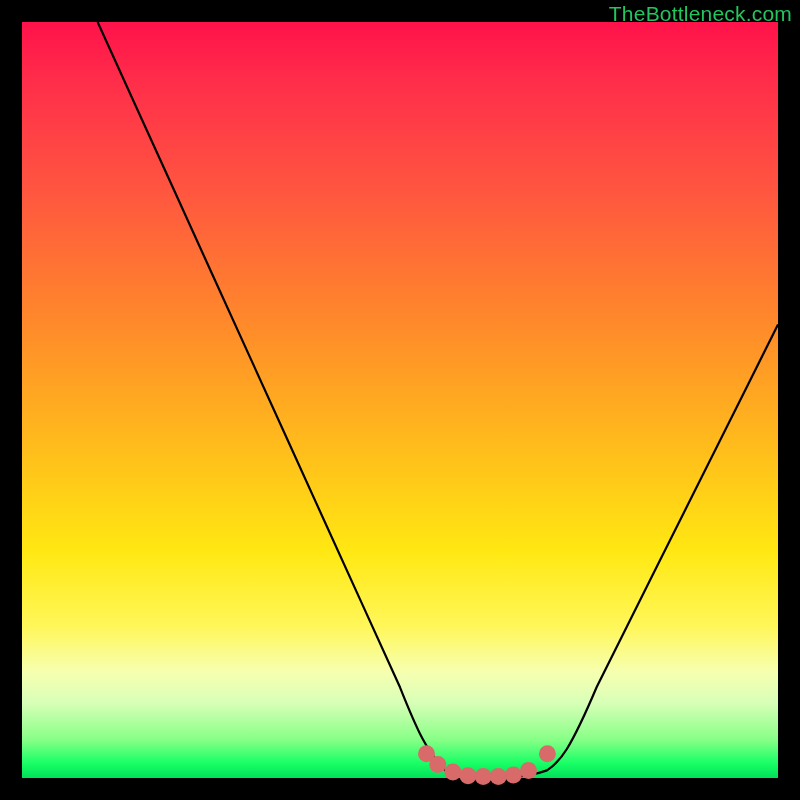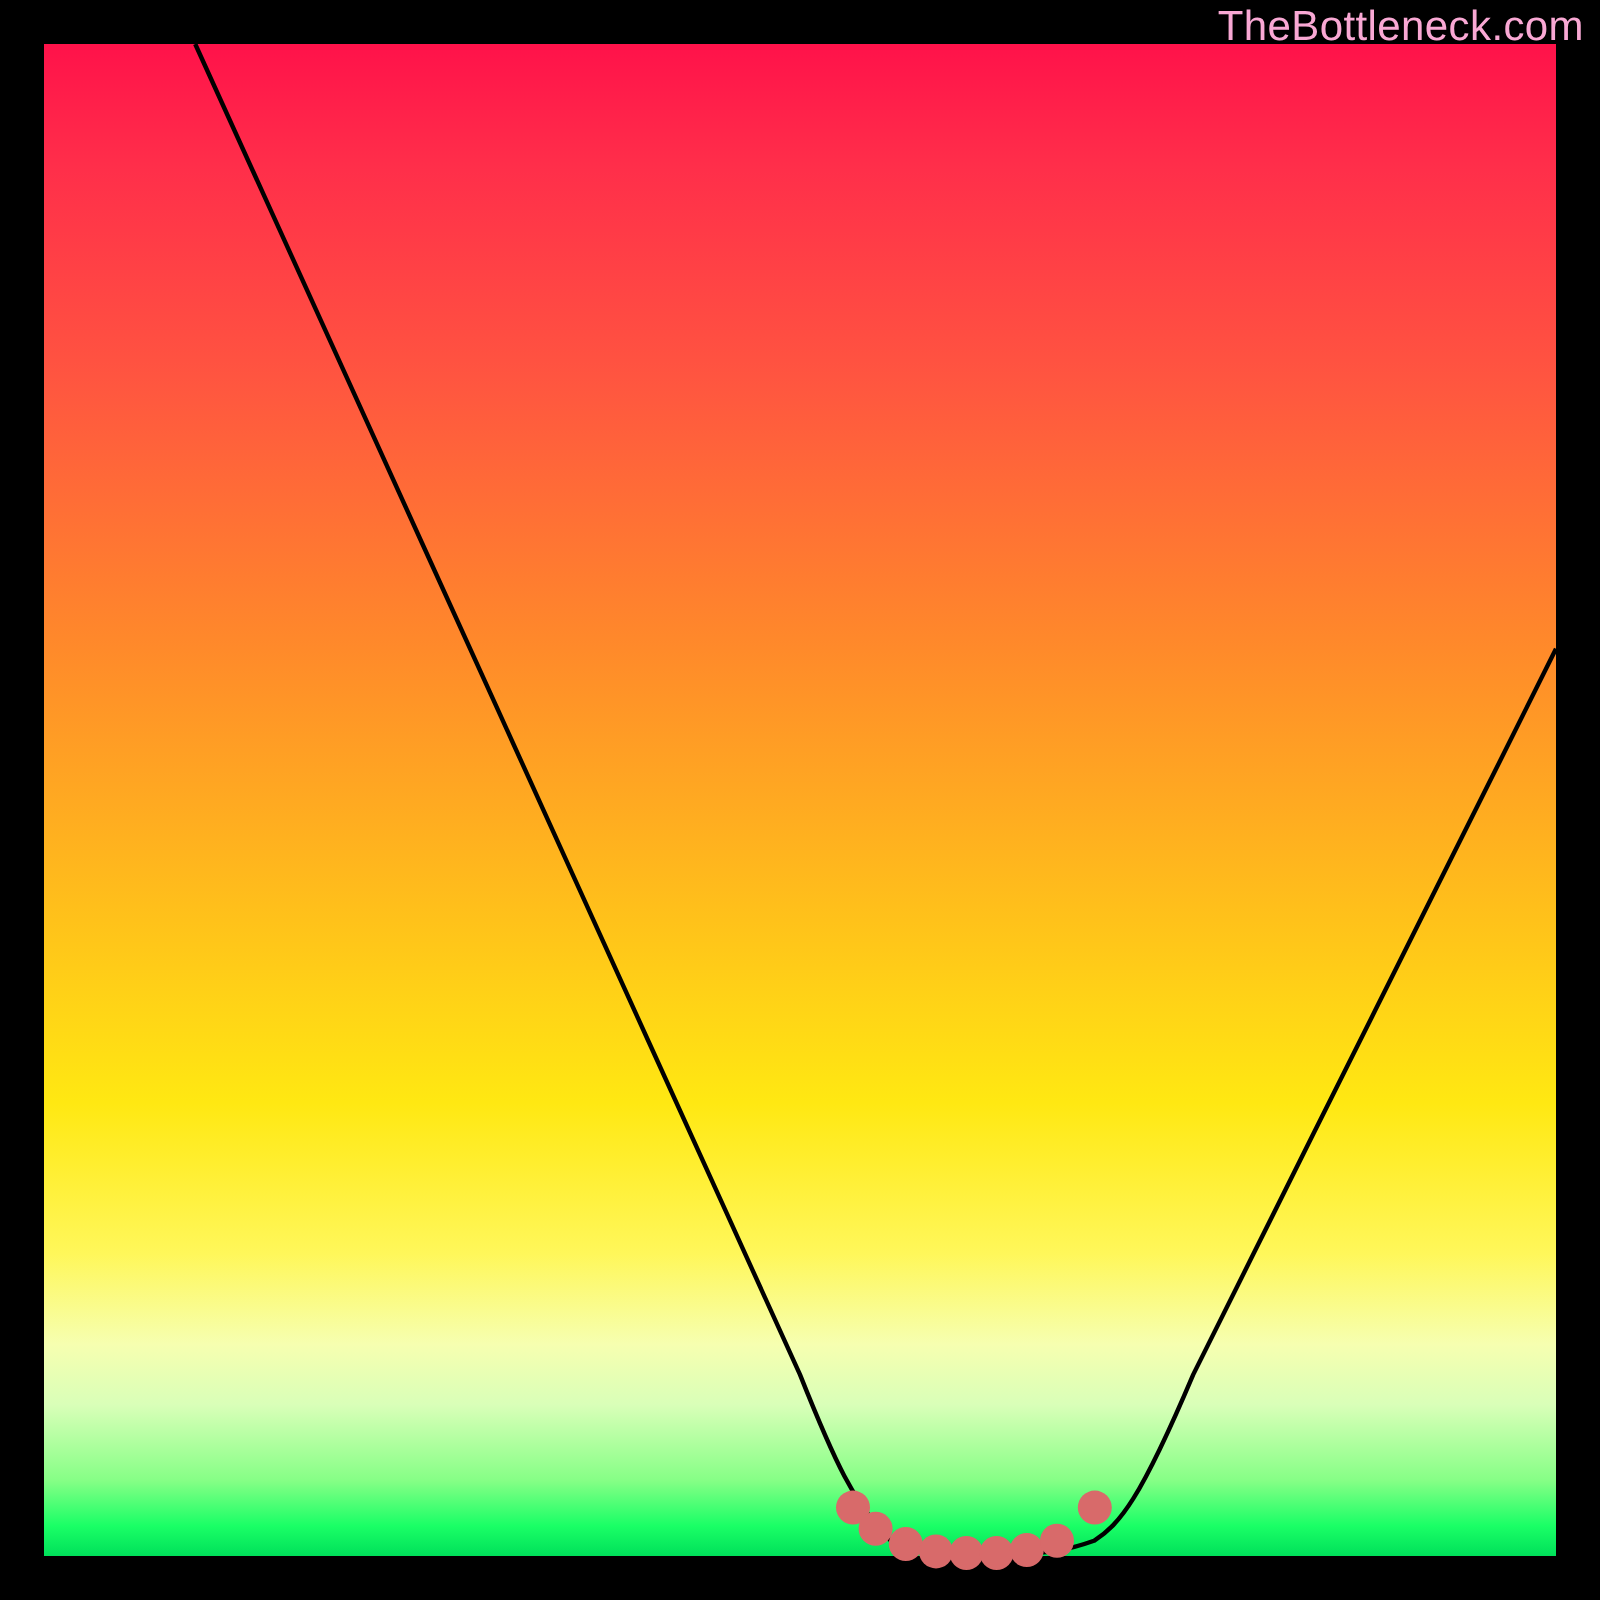--- a/index.html
+++ b/index.html
@@ -47,21 +47,21 @@
     left: 0;
     top: 0;
     width: 756px;
     height: 756px;
     overflow: visible;
   }
   .watermark {
     position: absolute;
     top: 2px;
     right: 8px;
-    color: #f9a8d4;
+    color: #22c55e;
     font-size: 21px;
     font-weight: 500;
     letter-spacing: 0.2px;
     user-select: none;
   }
 </style>
 </head>
 <body>
 
 <div class="frame">

